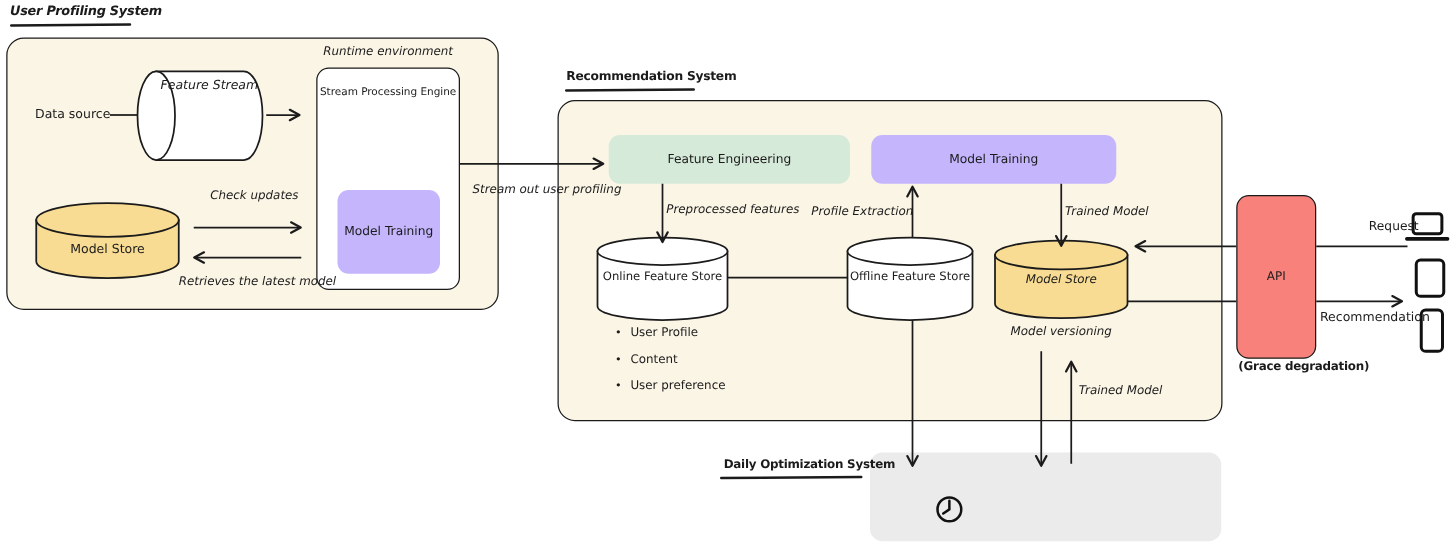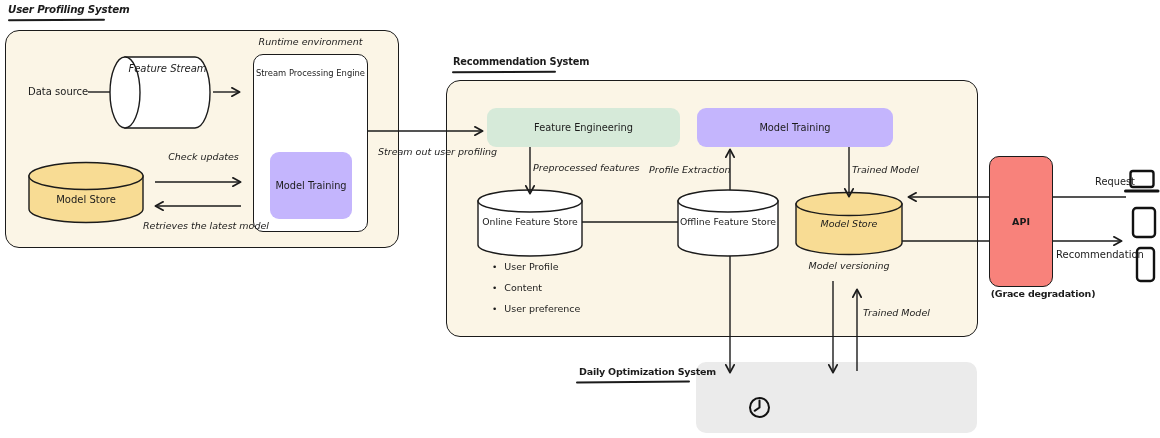--- a/index.html
+++ b/index.html
@@ -7,21 +7,21 @@
     position:relative;width:1160px;height:438px;overflow:hidden;
     background:#ffffff;color:#1b1b1b;
     font-family:"DejaVu Sans", sans-serif;
   }
   .box{position:absolute;box-sizing:border-box;z-index:1;}
   .bordered{border:1.4px solid #1b1b1b;}
   .cream{background:#fbf5e6;border-radius:14px;}
   .white{background:#ffffff;border-radius:10px;}
   .peach{background:#c4b5fd;border-radius:9px;}
   .green{background:#d6ead9;border-radius:9px;}
-  .red{background:#f8827b;border-radius:10px;border:1.3px solid #1b1b1b;font-weight:bold;}
+  .red{background:#f8827b;border-radius:10px;border:1.3px solid #1b1b1b;}
   .gray{background:#ebebeb;border-radius:10px;}
   .flexc{display:flex;align-items:center;justify-content:center;}
   .lbl{position:absolute;font-size:10px;line-height:1.25;white-space:nowrap;z-index:3;}
   .center{text-align:center;}
   .sm{font-size:9.5px;font-style:italic;}
   .xs{font-size:8.4px;}
   .title{font-weight:bold;font-size:10.3px;letter-spacing:-0.2px;}
   .underline{position:absolute;background:#1b1b1b;height:2.2px;border-radius:2px;z-index:3;transform:rotate(-0.4deg);}
   .overlay{position:absolute;left:0;top:0;z-index:2;pointer-events:none;}
   .bullet{position:absolute;font-size:9.5px;white-space:nowrap;z-index:3;}

